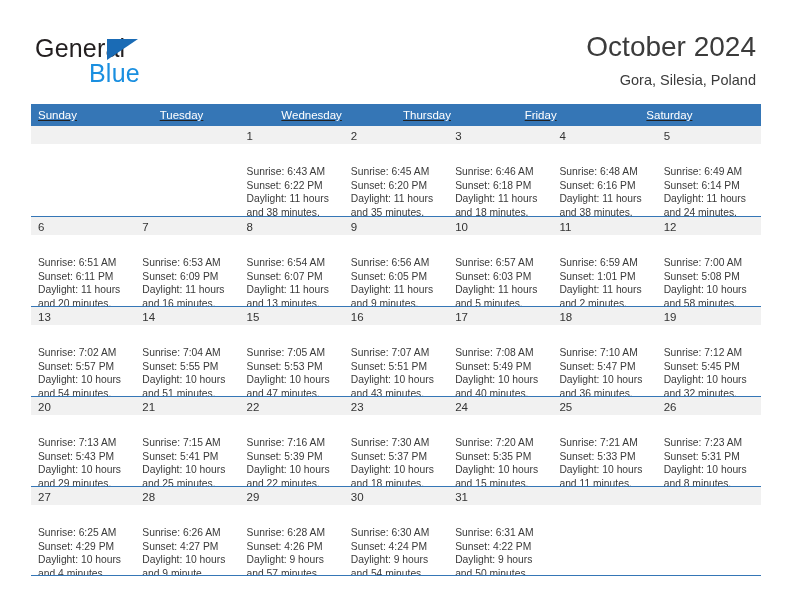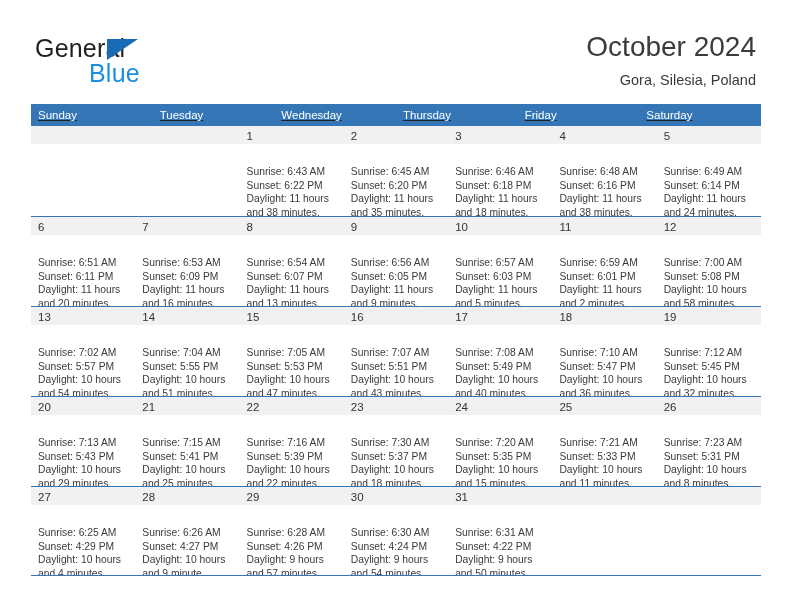--- a/index.html
+++ b/index.html
@@ -272,21 +272,21 @@
               <div class="day-line">Sunrise: 6:57 AM</div>
               <div class="day-line">Sunset: 6:03 PM</div>
               <div class="day-line">Daylight: 11 hours</div>
               <div class="day-line">and 5 minutes.</div>
             </div>
           </div>
           <div class="day">
             <div class="day-num-band"><span class="day-num">11</span></div>
             <div class="day-body">
               <div class="day-line">Sunrise: 6:59 AM</div>
-              <div class="day-line">Sunset: 6:01 PM</div>
+              <div class="day-line">Sunset: 1:01 PM</div>
               <div class="day-line">Daylight: 11 hours</div>
               <div class="day-line">and 2 minutes.</div>
             </div>
           </div>
           <div class="day">
             <div class="day-num-band"><span class="day-num">12</span></div>
             <div class="day-body">
               <div class="day-line">Sunrise: 7:00 AM</div>
               <div class="day-line">Sunset: 5:08 PM</div>
               <div class="day-line">Daylight: 10 hours</div>

